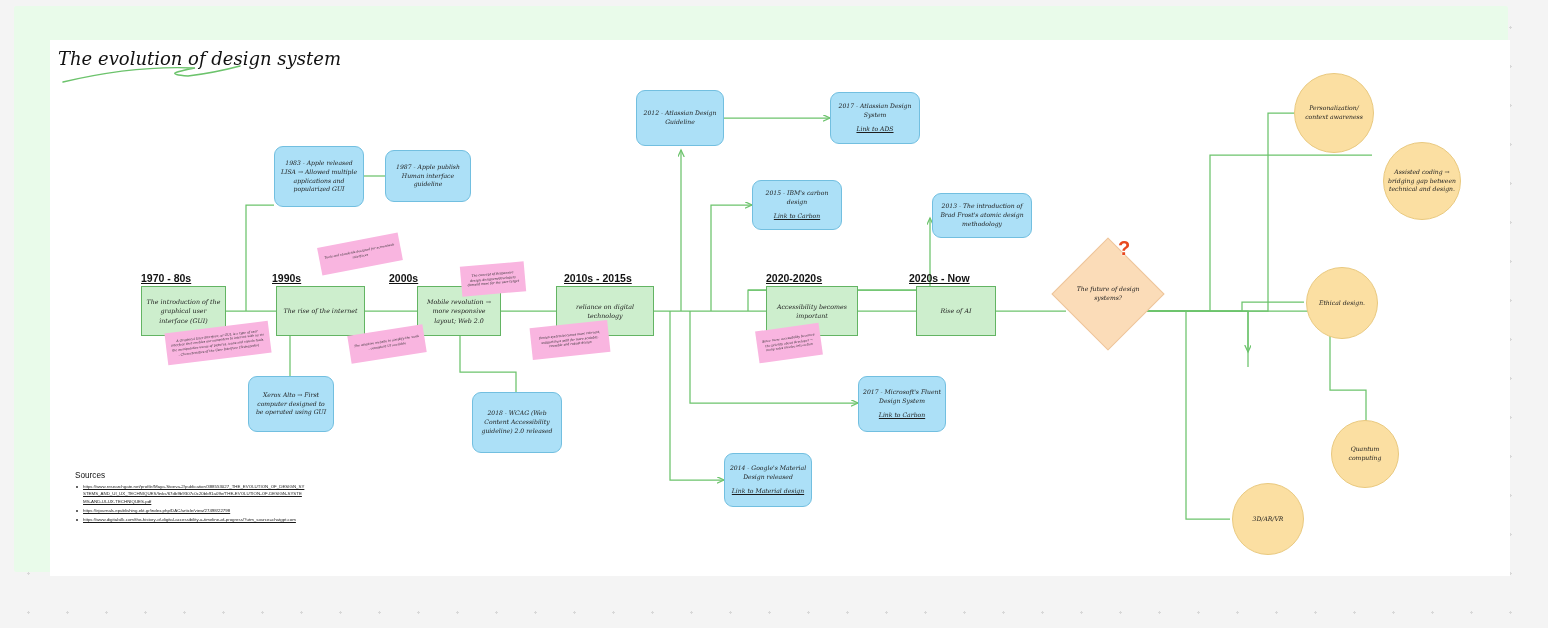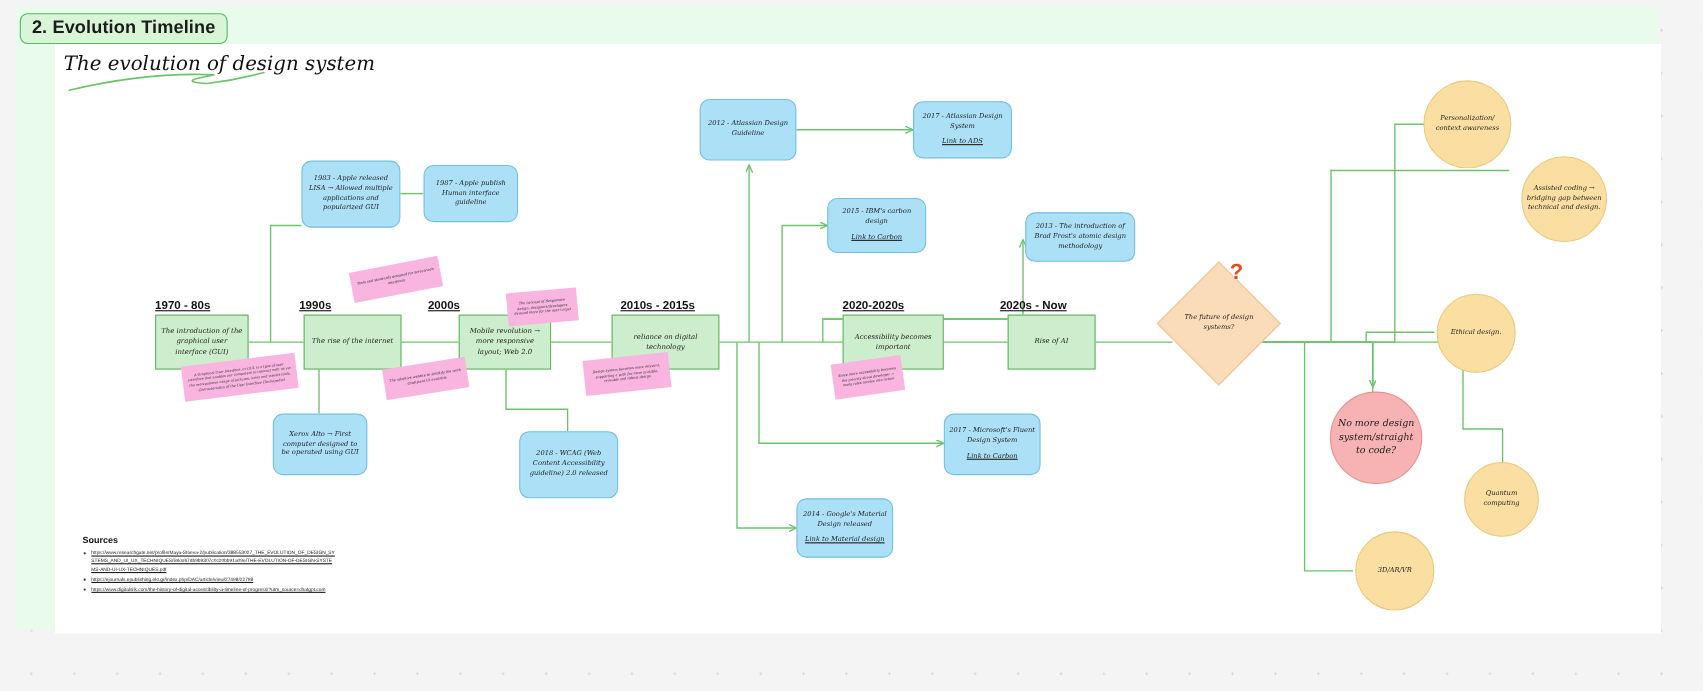--- a/index.html
+++ b/index.html
@@ -148,24 +148,23 @@
   
   #sources {
     position: absolute;
     left: 75px; top: 471px;
     width: 230px;
     z-index: 30;
   }
   #sources h4 {
     font-family: "Liberation Sans", sans-serif;
     font-size: 8.2px;
-    font-weight: 700;
+    font-weight: 400;
     color: #111;
     margin-bottom: 3px;
-    margin-top: 16px;
   }
   #sources ul { list-style: none; }
   #sources li {
     position: relative;
     padding-left: 8px;
     margin-bottom: 2px;
     font-family: "Liberation Sans", sans-serif;
     font-size: 4.4px;
     line-height: 1.65;
     color: #1a1a1a;
@@ -183,21 +182,20 @@
 </style>
 </head>
 <body>
 
 <div id="board">
 
   <div id="frame">
     <div id="frame-inner"></div>
   </div>
 
-  <div id="frame-title">2. Evolution Timeline</div>
 
   <div id="scribble-title">The evolution of design system</div>
   <svg id="scribble-underline" width="200" height="28">
     <path d="M8 24 C 50 14, 95 8, 140 10 C 120 14, 110 16, 133 18 C 150 16, 170 12, 185 8" stroke="#6cc36c" stroke-width="1.4" fill="none" stroke-linecap="round"></path>
   </svg>
 
   <svg id="wires">
     <defs>
       <marker id="ah" markerWidth="7" markerHeight="7" refX="5.6" refY="2.6" orient="auto">
         <path d="M0,0 L5.6,2.6 L0,5.2" fill="none" stroke="#6cc36c" stroke-width="1"></path>
@@ -288,21 +286,20 @@
   </div>
 
   <div class="node diamond" style="left:1068px; top:254px; width:80px; height:80px;">
     <span>The future of design systems?</span>
   </div>
   <div id="qmark">?</div>
 
   <div class="node yellow-circle" style="left:1294px; top:73px; width:80px; height:80px;">Personalization/ context awareness</div>
   <div class="node yellow-circle" style="left:1383px; top:142px; width:78px; height:78px;">Assisted coding → bridging gap between technical and design.</div>
   <div class="node yellow-circle" style="left:1306px; top:267px; width:72px; height:72px;">Ethical design.</div>
-  <div class="node red-circle" style="left:1209px; top:356px; width:84px; height:84px;">No more design system/straight to code?</div>
   <div class="node yellow-circle" style="left:1331px; top:420px; width:68px; height:68px;">Quantum computing</div>
   <div class="node yellow-circle" style="left:1232px; top:483px; width:72px; height:72px;">3D/AR/VR</div>
 
   <div class="pink-note" style="left:166px; top:327px; width:104px; height:32px; transform:rotate(-7deg);">A Graphical User Interface, or GUI, is a type of user interface that enables our computers to interact with us via the manipulative usage of pictures, icons and visuals tools. - Characteristics of the User Interface (Techopedia)</div>
   <div class="pink-note" style="left:319px; top:240px; width:82px; height:28px; transform:rotate(-11deg);">Tools and standards designed for screen/web interfaces</div>
   <div class="pink-note" style="left:349px; top:330px; width:76px; height:28px; transform:rotate(-9deg);">The adaptive website to simplify the work - consistent UI available</div>
   <div class="pink-note" style="left:461px; top:264px; width:64px; height:30px; transform:rotate(-5deg);">The concept of Responsive design, designers/developers demand more for the user target</div>
   <div class="pink-note" style="left:531px; top:324px; width:78px; height:32px; transform:rotate(-6deg);">Design system becomes more relevant, supporting a path for more scalable, reusable and robust design</div>
   <div class="pink-note" style="left:757px; top:327px; width:64px; height:32px; transform:rotate(-8deg);">Since more accessibility becomes the priority about developer → many roles involve into action</div>
 

